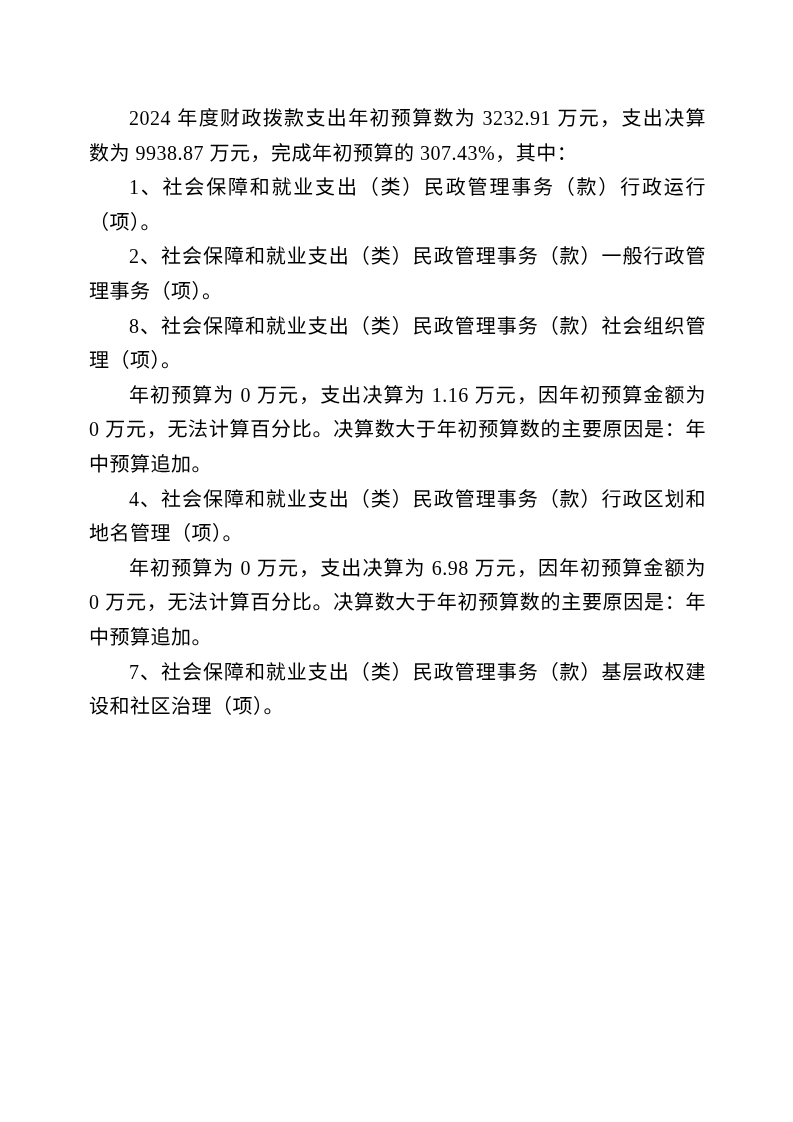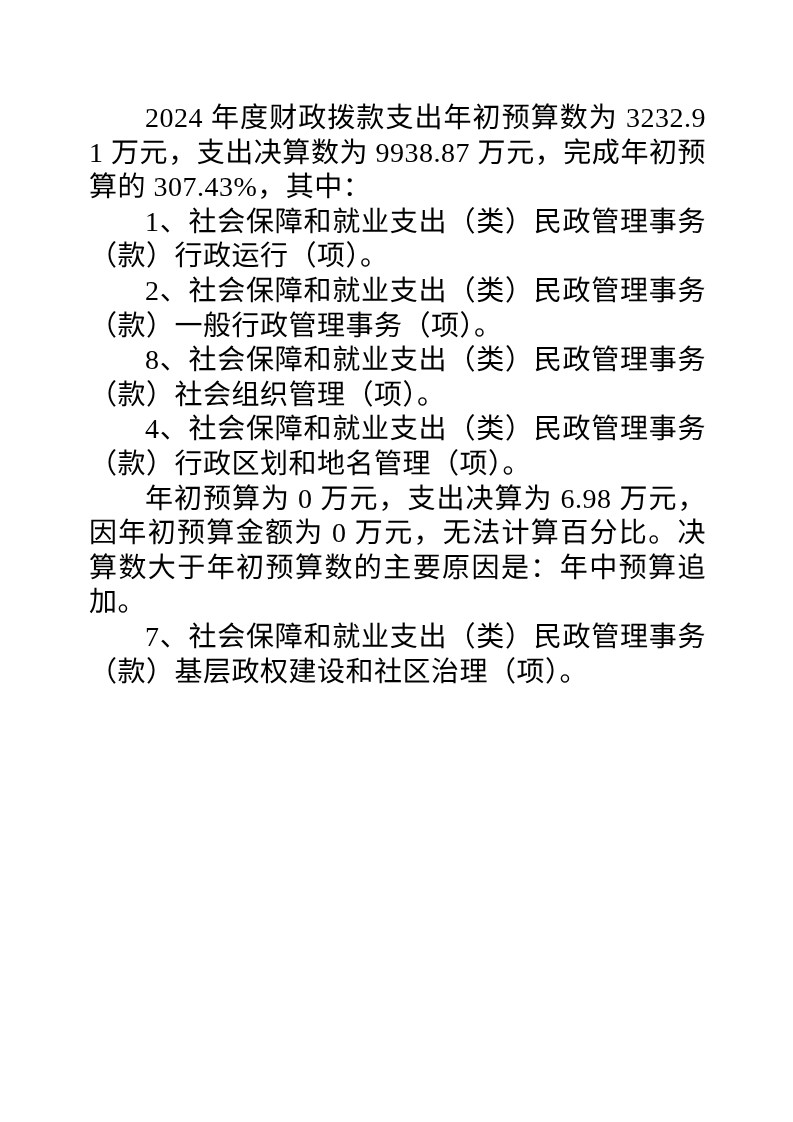--- a/index.html
+++ b/index.html
@@ -16,21 +16,21 @@
     overflow: hidden;
     box-sizing: border-box;
   }
   .content {
     position: absolute;
     top: 101px;
     left: 89px;
     width: 617px;
     color: #000000;
     font-family: "Liberation Serif", "DejaVu Serif", serif;
-    font-size: 28px;
+    font-size: 20px;
     line-height: 34.6px;
     text-align: justify;
     text-justify: inter-character;
     letter-spacing: 0.5px;
   }
   .para {
     margin: 0;
     padding: 0;
     text-indent: 2em;
     word-break: break-all;
@@ -38,17 +38,18 @@
 </style>
 </head>
 <body>
 
 <div class="page">
   <div class="content">
     <p class="para">2024 年度财政拨款支出年初预算数为 3232.91 万元，支出决算数为 9938.87 万元，完成年初预算的 307.43%，其中：</p>
     <p class="para">1、社会保障和就业支出（类）民政管理事务（款）行政运行（项）。</p>
     <p class="para">2、社会保障和就业支出（类）民政管理事务（款）一般行政管理事务（项）。</p>
     <p class="para">8、社会保障和就业支出（类）民政管理事务（款）社会组织管理（项）。</p>
+    <p class="para">年初预算为 0 万元，支出决算为 1.16 万元，因年初预算金额为 0 万元，无法计算百分比。决算数大于年初预算数的主要原因是：年中预算追加。</p>
     <p class="para">4、社会保障和就业支出（类）民政管理事务（款）行政区划和地名管理（项）。</p>
     <p class="para">年初预算为 0 万元，支出决算为 6.98 万元，因年初预算金额为 0 万元，无法计算百分比。决算数大于年初预算数的主要原因是：年中预算追加。</p>
     <p class="para">7、社会保障和就业支出（类）民政管理事务（款）基层政权建设和社区治理（项）。</p>
   </div>
 </div>
 
 </body></html>

